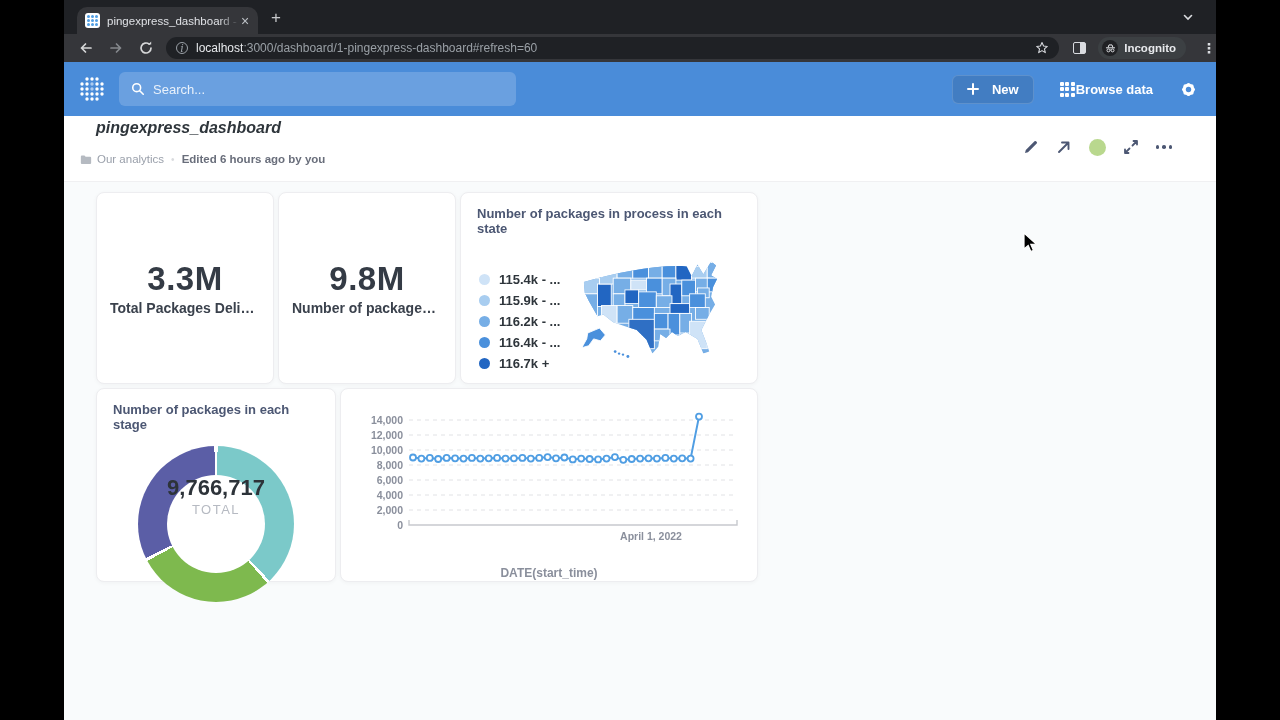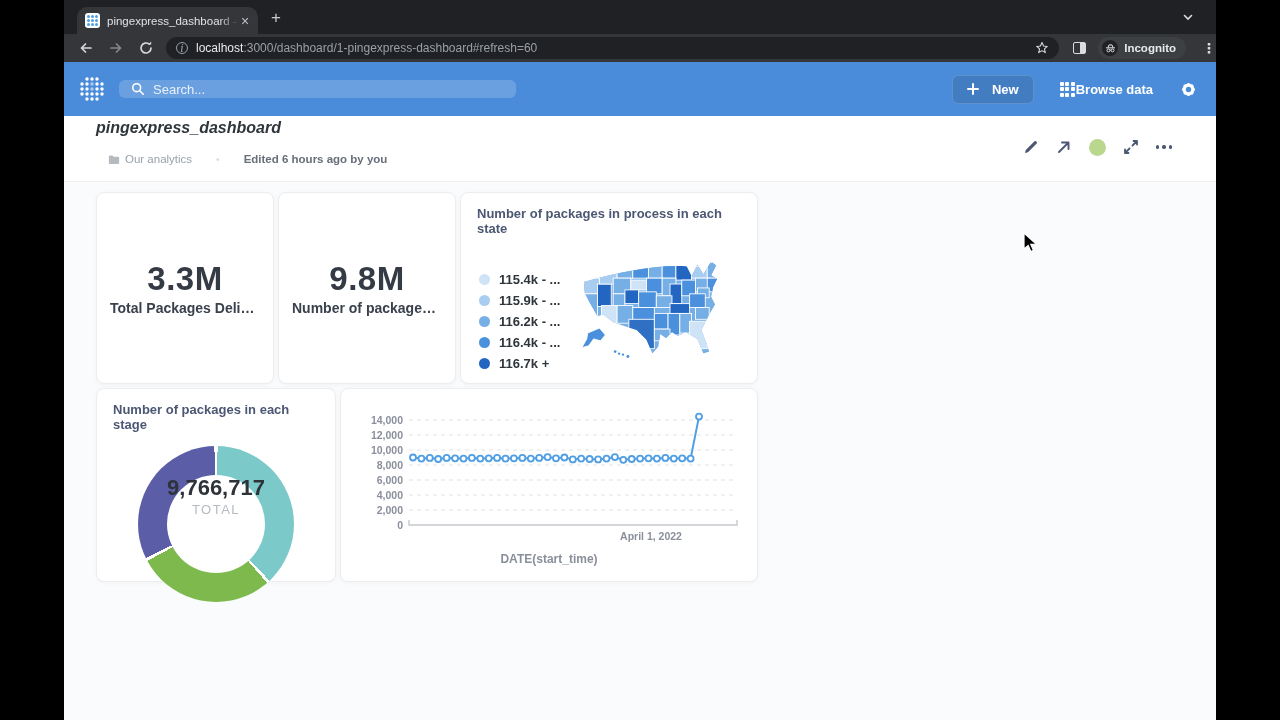--- a/index.html
+++ b/index.html
@@ -37,36 +37,36 @@
   .incog-badge { margin-left:12px; height:22px; background:#3c4043; border-radius:11px; display:flex;
                  align-items:center; padding:0 10px 0 4px; }
   .incog-circle { width:16px; height:16px; border-radius:50%; background:#202124; display:flex;
                   align-items:center; justify-content:center; }
   .incog-label { color:#e8eaed; font-size:11.5px; margin-left:6px; font-weight:600; }
   .kebab { color:#dadce0; font-size:14px; margin-left:16px; letter-spacing:0; font-weight:700; }
 
   
   .mb-header { position:relative; height:54px; background:#4a8cd9; display:flex; align-items:center; }
   .mb-logo { margin-left:15px; flex:0 0 auto; }
-  .mb-search { margin-left:14px; width:397px; height:18px; background:rgba(255,255,255,0.18);
+  .mb-search { margin-left:14px; width:397px; height:34px; background:rgba(255,255,255,0.18);
                border-radius:6px; display:flex; align-items:center; padding:0 12px; }
   .mb-search input { background:transparent; border:none; outline:none; color:#fff; font-size:13px; margin-left:8px; width:320px; }
   .mb-search input::placeholder { color:rgba(255,255,255,0.85); }
   .hdr-right { position:absolute; right:18px; display:flex; align-items:center; gap:26px; }
   .new-btn { background:rgba(0,0,0,0.10); border:1px solid rgba(255,255,255,0.15); border-radius:6px;
              color:#fff; font-size:13px; font-weight:700; padding:6px 14px; display:flex; align-items:center; gap:13px; }
   .browse { display:flex; align-items:center; gap:1px; color:#fff; font-size:13px; font-weight:700; }
   .grid-ico { display:grid; grid-template-columns:repeat(3,4px); grid-gap:1.5px; }
   .grid-ico i { width:4px; height:4px; background:#fff; border-radius:1px; }
 
   
   .main { position:relative; height:604px; background:#f9fbfc; }
   .dash-header { position:relative; height:66px; background:#fff; border-bottom:1px solid #f0f0f2; }
   .dash-title { position:absolute; left:32px; top:3px; font-size:16px; font-weight:700; color:#2e353b;font-style:italic; }
-  .dash-meta { position:absolute; left:44px; top:37px; display:flex; align-items:center; gap:24px; font-size:11.5px; }
+  .dash-meta { position:absolute; left:16px; top:37px; display:flex; align-items:center; gap:7px; font-size:11.5px; }
   .meta-coll { color:#9aa0ab; display:flex; align-items:center; gap:5px; }
   .meta-dot { color:#d9dbde; font-size:10px; }
   .meta-edited { color:#696e7b; font-weight:700; }
   .dash-actions { position:absolute; right:44px; top:22px; display:flex; align-items:center; gap:17px; height:18px; }
   .dash-actions svg { display:block; }
   .refresh-pie { width:17px; height:17px; border-radius:50%;
                  background:conic-gradient(#b9d88e 300deg 360deg, #84bb4c 0deg 300deg); }
   .dots3 { display:flex; gap:3px; align-items:center; }
   .dots3 i { width:3.5px; height:3.5px; border-radius:50%; background:#4c5773; }
 
@@ -91,21 +91,21 @@
   .donut-wrap { position:relative; width:156px; height:156px; margin:14px auto 0; }
   .donut-ring { width:156px; height:156px; border-radius:50%; }
   .donut-hole { position:absolute; left:50%; top:50%; transform:translate(-50%,-50%);
                 width:98px; height:98px; border-radius:50%; background:#fff;
                 display:flex; flex-direction:column; align-items:center; }
   .donut-total { font-size:22px; font-weight:700; color:#2d3339; }
   .donut-sub { font-size:13px; color:#b6bac2; letter-spacing:1.5px; margin-top:1px; }
 
   .line-card { padding:13px 16px; }
   .line-svg text { font-size:10.5px; font-weight:700; fill:#8a8f9c; }
-  .axis-title { text-align:center; font-size:12px; font-weight:700; color:#8a8f9c; margin-top:2px; }
+  .axis-title { text-align:center; font-size:12px; font-weight:700; color:#8a8f9c; margin-top:16px; }
 
   .cursor { position:absolute; left:1019px; top:232px; z-index:99; pointer-events:none; }
 </style>
 </head>
 <body>
 
 <div class="window">
 
   <div class="tabstrip">
     <div class="tab">

